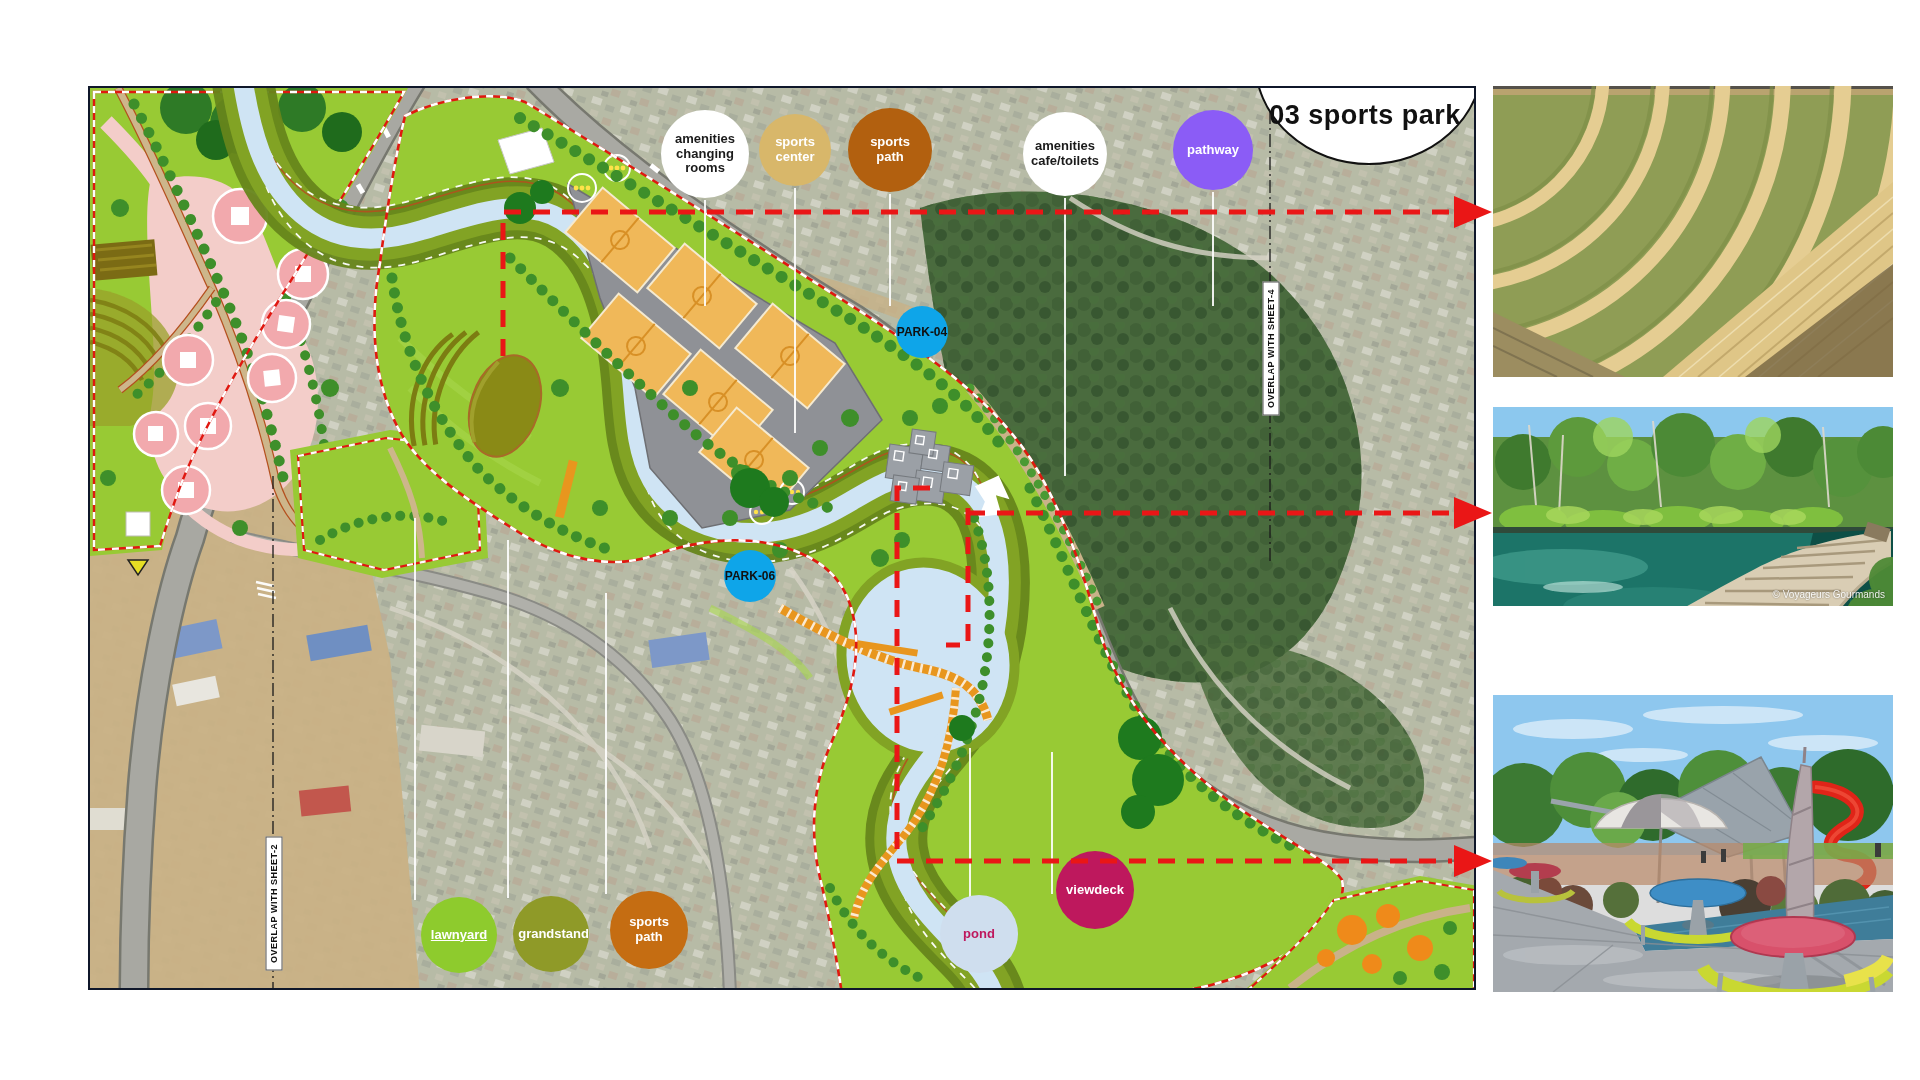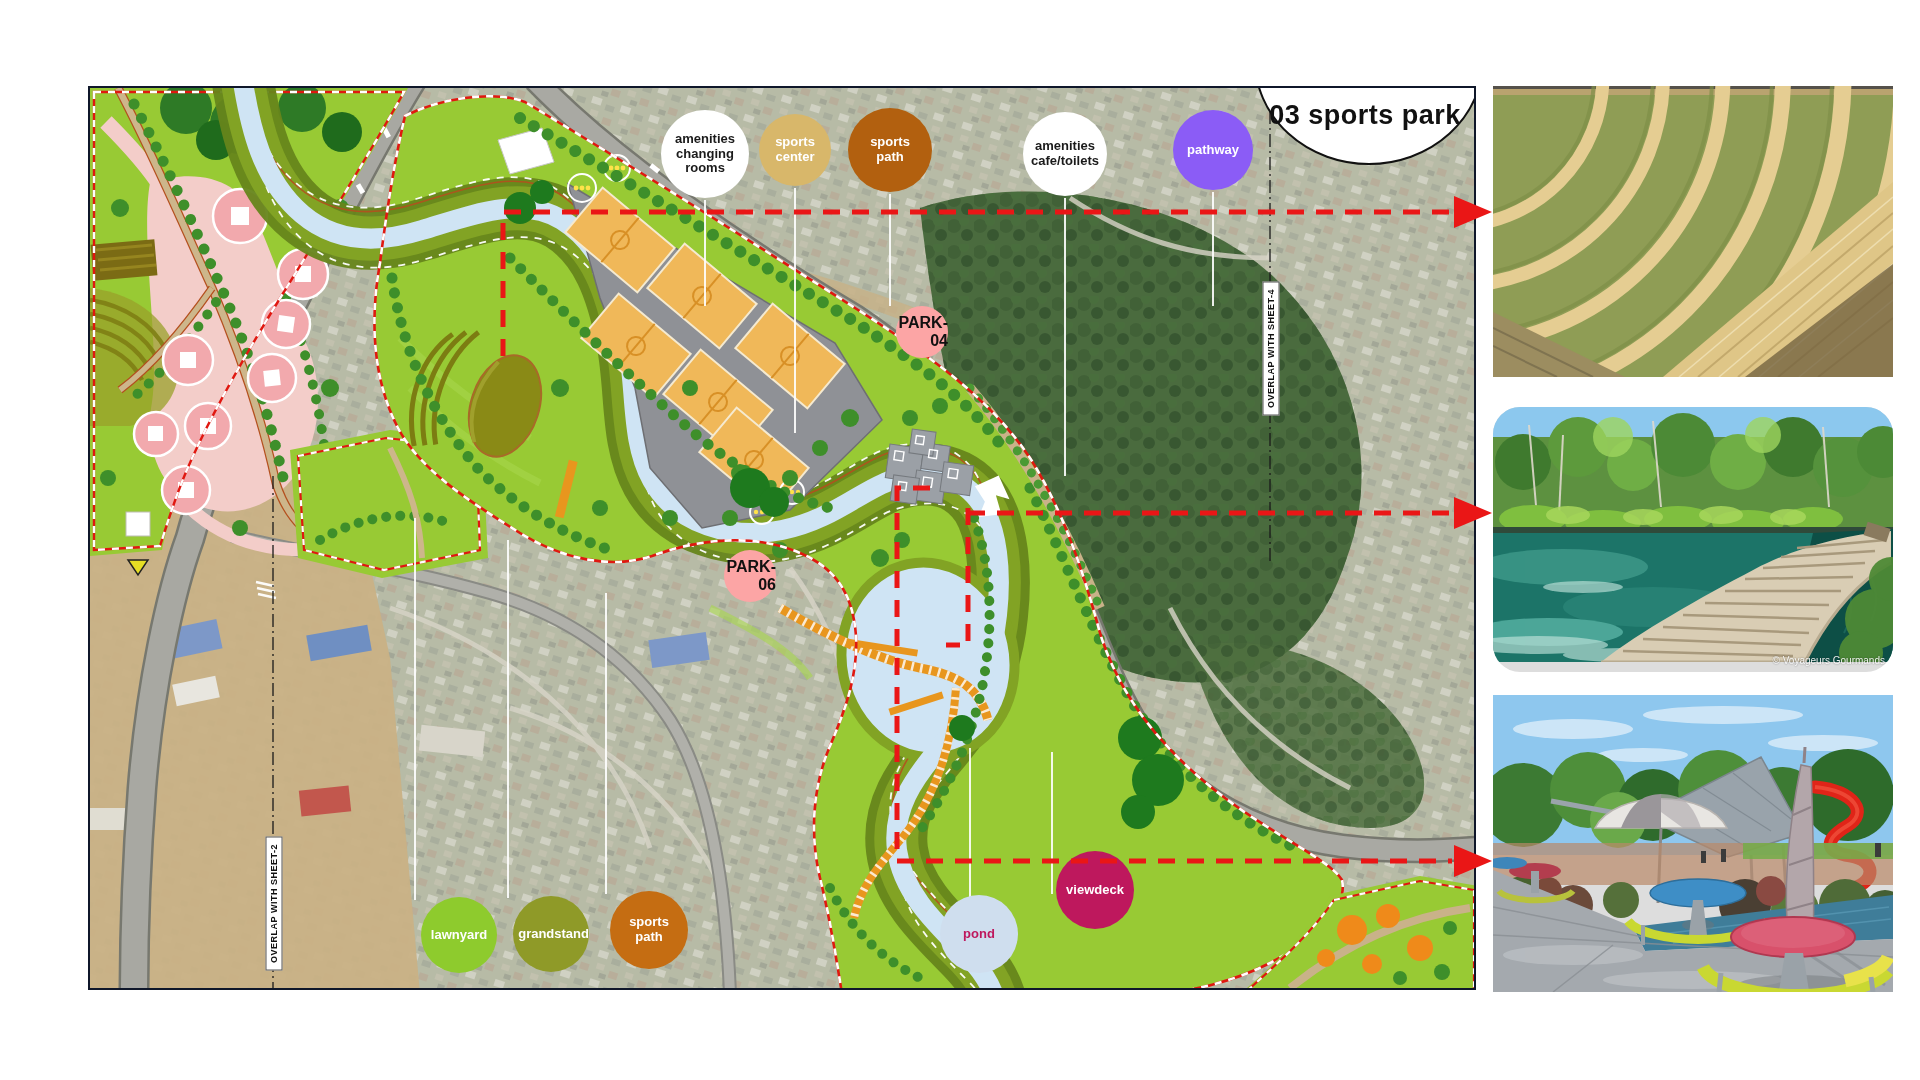--- a/index.html
+++ b/index.html
@@ -5,32 +5,32 @@
   html,body{margin:0;padding:0;background:#ffffff;}
   .board{position:relative;width:1920px;height:1080px;background:#fff;overflow:hidden;
          font-family:"Liberation Sans",sans-serif;}
   .plan{position:absolute;left:88px;top:86px;width:1388px;height:904px;border:2px solid #0f172a;
         box-sizing:border-box;overflow:hidden;background:#b7bba6;}
   .plan svg{position:absolute;left:0;top:0;}
   
   .lc{position:absolute;border-radius:50%;display:flex;align-items:center;justify-content:center;
       text-align:center;font-weight:bold;font-size:13px;line-height:1.15;white-space:pre-line;
       box-shadow:0 0 0 0 transparent;}
-  .marker{position:absolute;border-radius:50%;background:#fca5a5;display:flex;align-items:center;
-      justify-content:center;font-weight:bold;font-size:16px;color:#111;text-align:right;}
+  .marker{position:absolute;border-radius:50%;background:#0ea5e9;display:flex;align-items:center;
+      justify-content:center;font-weight:bold;font-size:12px;color:#111;}
   .title-text{position:absolute;left:1164px;top:12px;width:222px;text-align:center;
       font-weight:bold;font-size:27px;color:#111;letter-spacing:.5px;}
   .overlap{position:absolute;width:132px;height:15px;background:#fff;border:0.5px solid #555;
       color:#111;font-size:9px;font-weight:bold;text-align:center;line-height:14px;
       transform:rotate(-90deg);letter-spacing:.5px;}
   .overlay{position:absolute;left:0;top:0;pointer-events:none;}
   .photo{position:absolute;left:1493px;width:400px;margin:0;padding:0;background:#ddd;overflow:hidden;}
   .photo svg{display:block;}
   .p1{top:86px;height:291px;}
-  .p2{top:407px;height:265px;border-radius:27px;}
+  .p2{top:407px;height:199px;}
   .p3{top:695px;height:297px;}
   .wm{position:absolute;right:8px;bottom:6px;color:#fff;font-size:10px;opacity:.9;
       text-shadow:0 0 2px rgba(0,0,0,.6);}
 </style>
 </head>
 <body>
 
 <div class="board">
 
   <div class="plan">
@@ -426,21 +426,21 @@
 center</span></div>
     <div class="lc" style="left:758px;top:20px;width:84px;height:84px;background:#b2600f;color:#fff;">
       <span>sports
 path</span></div>
     <div class="lc" style="left:933px;top:24px;width:84px;height:84px;background:#ffffff;color:#1a1a1a;">
       <span>amenities
 cafe/toilets</span></div>
     <div class="lc" style="left:1083px;top:22px;width:80px;height:80px;background:#8b5cf6;color:#fff;">
       <span>pathway</span></div>
 
-    <div class="lc" style="left:331px;top:809px;width:76px;height:76px;background:#8ecb2d;color:#fff;">
+    <div class="lc" style="left:331px;top:809px;width:76px;height:76px;background:#8ecb2d;color:#fff;text-decoration:underline;">
       <span>lawnyard</span></div>
     <div class="lc" style="left:423px;top:808px;width:76px;height:76px;background:#8f9a28;color:#fff;justify-content:flex-end;">
       <span>grandstand</span></div>
     <div class="lc" style="left:520px;top:803px;width:78px;height:78px;background:#c56d12;color:#fff;">
       <span>sports
 path</span></div>
     <div class="lc" style="left:850px;top:807px;width:78px;height:78px;background:#cfdeee;color:#be185d;">
       <span>pond</span></div>
     <div class="lc" style="left:966px;top:763px;width:78px;height:78px;background:#be185d;color:#fff;">
       <span>viewdeck</span></div>

